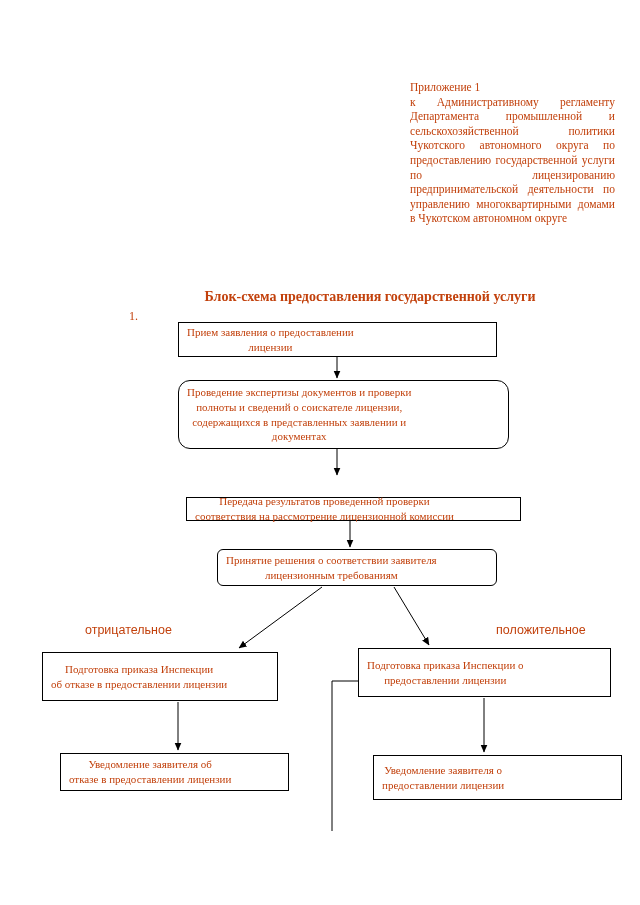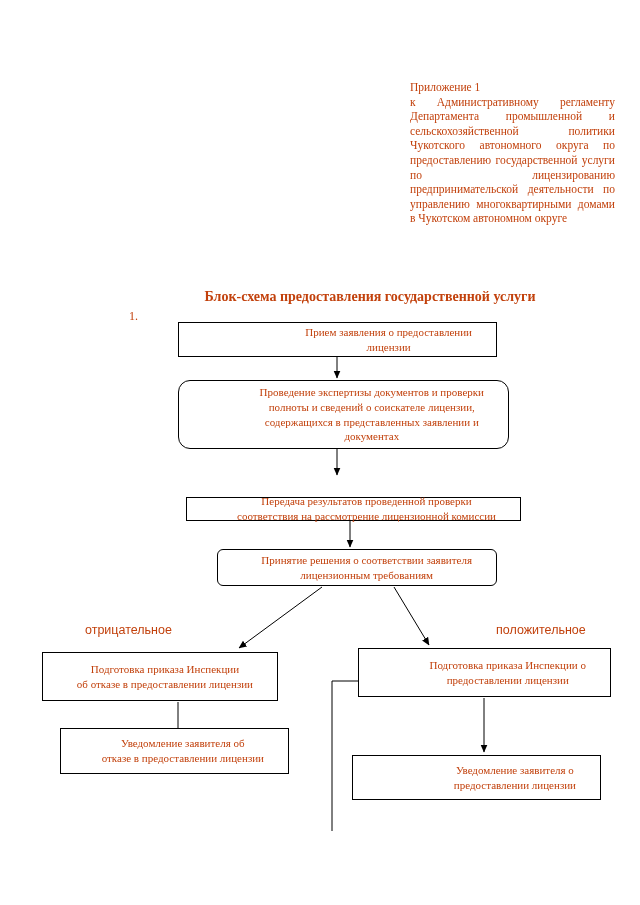--- a/index.html
+++ b/index.html
@@ -37,35 +37,35 @@
     top: 309px;
     font-size: 12px;
   }
   .box {
     position: absolute;
     border: 1px solid #000;
     background: #fff;
     box-sizing: border-box;
     display: flex;
     align-items: center;
-    justify-content: flex-end;
+    justify-content: flex-start;
     text-align: center;
     font-size: 11px;
     line-height: 1.32;
-    padding: 2px 24px;
+    padding: 2px 8px;
   }
   .box span { white-space: pre-line; }
   .box-reception     { left: 178px; top: 322px; width: 319px; height: 35px; }
   .box-expertise     { left: 178px; top: 380px; width: 331px; height: 69px; border-radius: 12px; }
   .box-transfer      { left: 186px; top: 477px; width: 335px; height: 24px; margin-top: 20px; }
   .box-decision      { left: 217px; top: 549px; width: 280px; height: 37px; border-radius: 6px; }
   .box-order-refusal { left: 42px;  top: 652px; width: 236px; height: 49px; }
   .box-order-grant   { left: 358px; top: 648px; width: 253px; height: 49px; }
-  .box-notice-refusal{ left: 60px;  top: 728px; width: 229px; height: 46px; }
-  .box-notice-grant  { left: 352px; top: 755px; width: 249px; height: 45px; }
+  .box-notice-refusal{ left: 60px;  top: 753px; width: 229px; height: 38px; }
+  .box-notice-grant  { left: 373px; top: 755px; width: 249px; height: 45px; }
   .branch-label {
     position: absolute;
     font-family: "Liberation Sans", sans-serif;
     font-size: 12.5px;
   }
   .label-negative { left: 85px;  top: 623px; }
   .label-positive { left: 496px; top: 623px; }
   .connectors {
     position: absolute;
     left: 0; top: 0;

